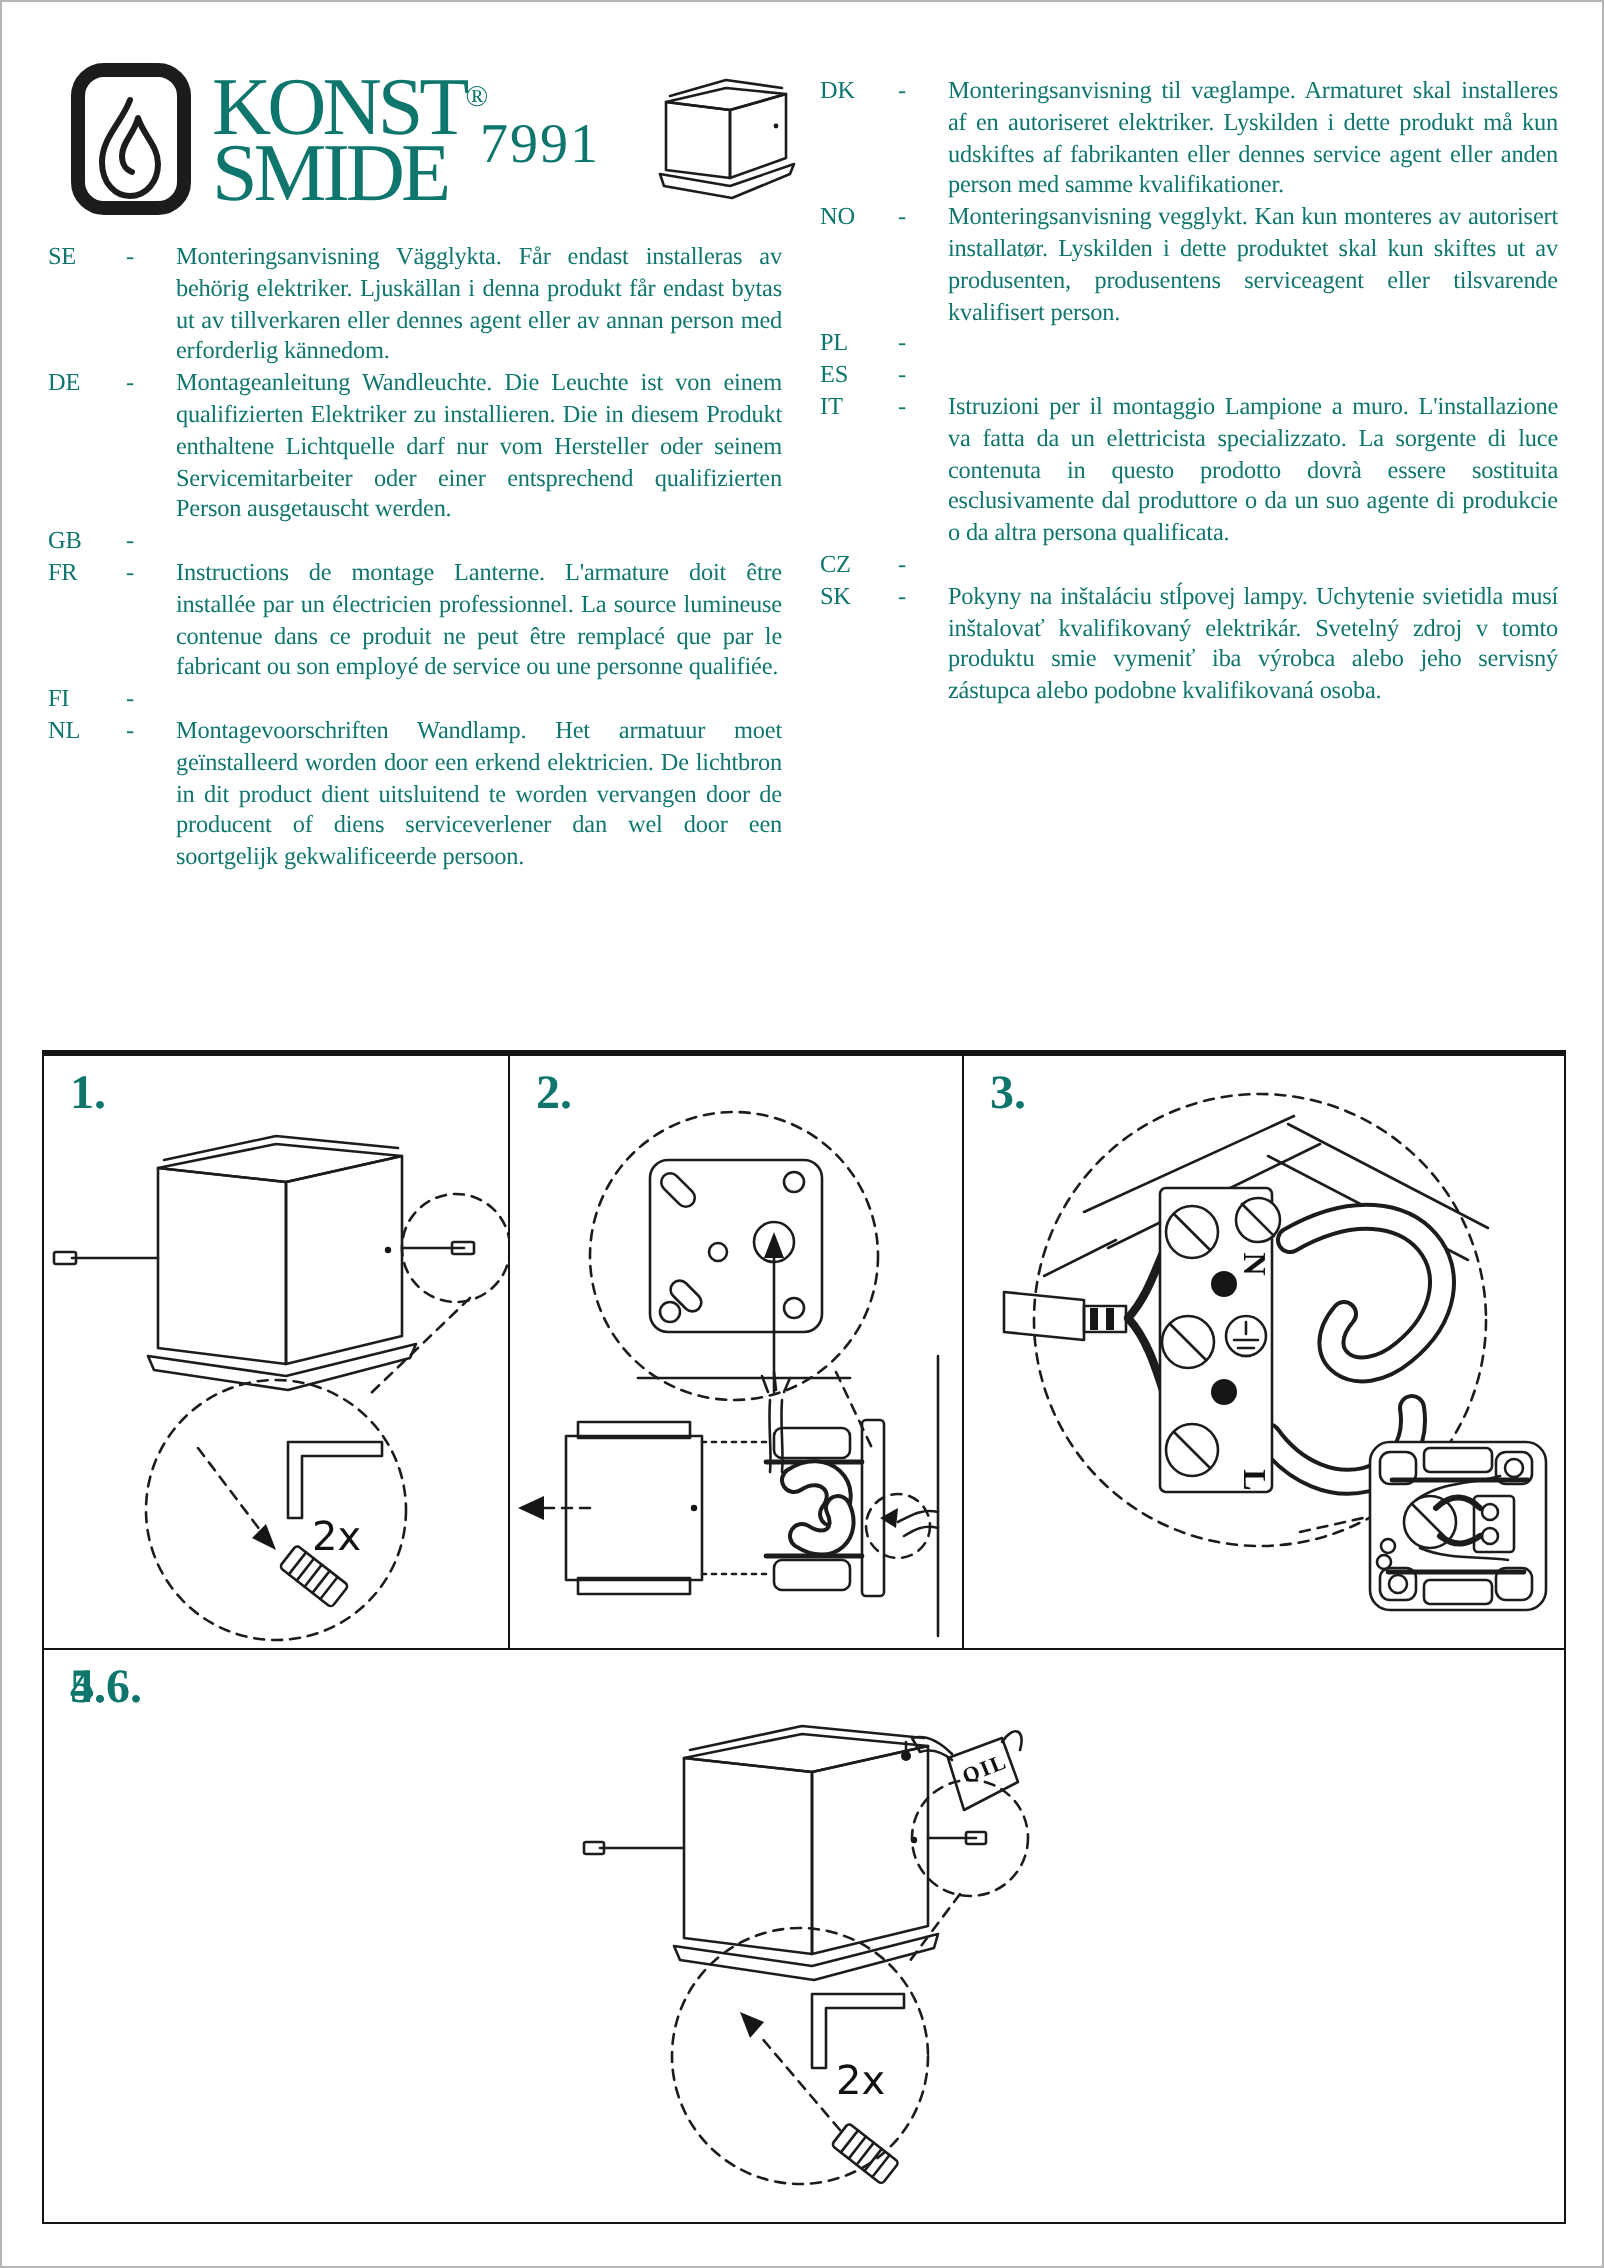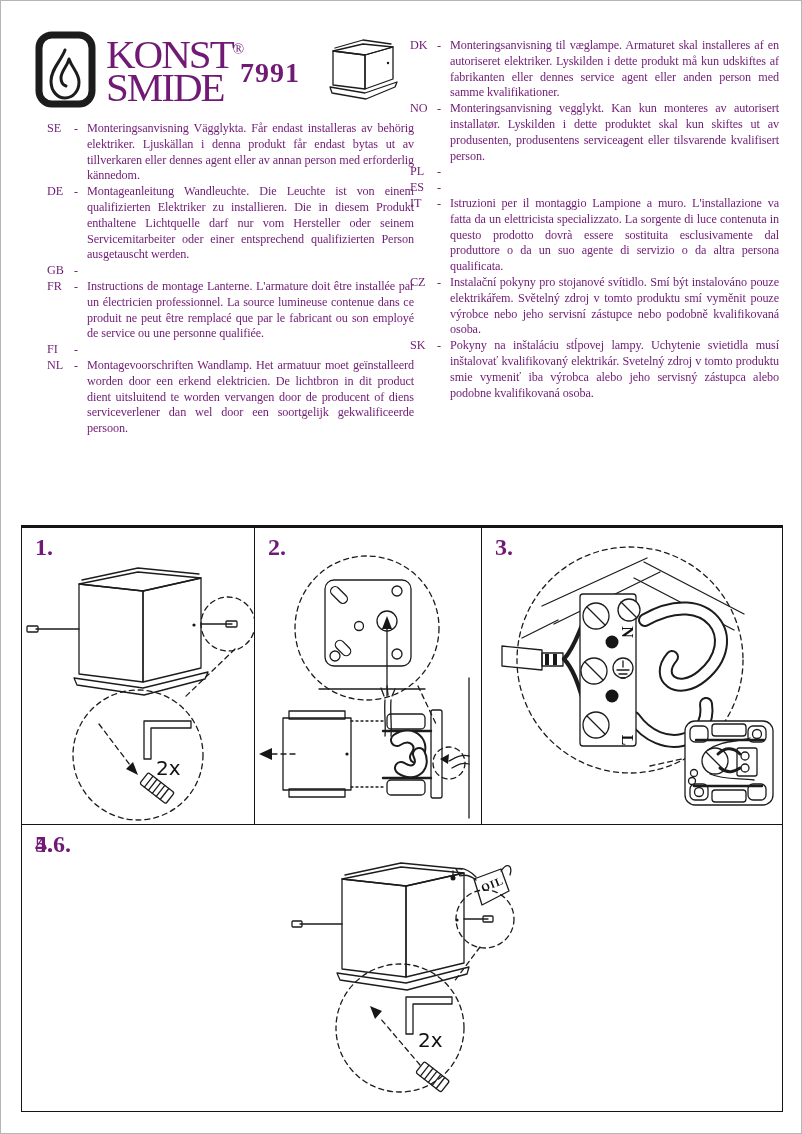--- a/index.html
+++ b/index.html
@@ -1,32 +1,32 @@
 <!DOCTYPE html>
 <html><head>
 <meta charset="utf-8">
 <style>
   html,body{margin:0;padding:0;background:#e9e9e9;}
   .page{position:relative;width:802px;height:1134px;background:#fff;margin:0 auto;
         border:1px solid #b5b5b5;box-sizing:border-box;overflow:hidden;
-        font-family:"Liberation Serif",serif;color:#701a75;padding-left:22px;}
+        font-family:"Liberation Serif",serif;color:#0f766e;padding-left:22px;}
   
   .header{position:absolute;top:30px;left:33px;height:90px;}
   .logo{display:flex;align-items:flex-start;}
   .logo-mark{width:64px;height:78px;}
   .brand{margin-left:8px;font-size:41px;line-height:33px;letter-spacing:-2px;
          font-weight:normal;margin-top:2px;}
   .brand .reg{font-size:15px;letter-spacing:0;vertical-align:14px;}
-  .model{position:absolute;left:206px;top:26px;font-size:28px;font-weight:bold;letter-spacing:1px;}
+  .model{position:absolute;left:206px;top:26px;font-size:28px;font-weight:normal;letter-spacing:1px;}
   .product-thumb{position:absolute;left:285px;top:-4px;}
   
   .col{position:absolute;}
-  .col-left{top:120px;left:46px;width:367px;}
+  .col-left{top:120px;left:23px;width:367px;}
   .col-right{top:37px;left:409px;width:369px;}
-  .lang-row{display:grid;grid-template-columns:27px 13px 1fr;}
+  .lang-row{display:grid;grid-template-columns:27px 13px 1fr;gap:12px;}
   .lang-code,.lang-dash,.lang-text{font-size:12.2px;line-height:15.8px;letter-spacing:-0.1px;}
   .lang-text{margin:0;text-align:justify;}
   
   .diagram-box{position:absolute;top:524px;left:20px;width:760px;
                border:1.6px solid #151515;border-top-width:3px;background:#fff;}
   .drow{display:flex;}
   .drow1{height:296px;border-bottom:1.6px solid #151515;}
   .drow2{height:286px;flex-direction:column;}
   .dpanel{position:relative;border-right:1.6px solid #151515;flex:0 0 auto;}
   .dpanel:last-child{border-right:none;flex:1 1 auto;}
@@ -122,26 +122,25 @@
       <span class="lang-code">PL</span>
       <span class="lang-dash">-</span>
     </div>
     <div class="lang-row">
       <span class="lang-code">ES</span>
       <span class="lang-dash">-</span>
     </div>
     <div class="lang-row">
       <span class="lang-code">IT</span>
       <span class="lang-dash">-</span>
-      <p class="lang-text">Istruzioni per il montaggio Lampione a muro. L'installazione va fatta da un elettricista specializzato. La sorgente di luce contenuta in questo prodotto dovrà essere sostituita esclusivamente dal produttore o da un suo agente di servizio o da altra persona qualificata.</p>
+      <p class="lang-text">Istruzioni per il montaggio Lampione a muro. L'installazione va fatta da un elettricista specializzato. La sorgente di luce contenuta in questo prodotto dovrà essere sostituita esclusivamente dal produttore o da un suo agente di produkcie o da altra persona qualificata.</p>
     </div>
     <div class="lang-row">
       <span class="lang-code">CZ</span>
       <span class="lang-dash">-</span>
-      <p class="lang-text">Instalační pokyny pro stojanové svítidlo. Smí být instalováno pouze elektrikářem. Světelný zdroj v tomto produktu smí vyměnit pouze výrobce nebo jeho servisní zástupce nebo podobně kvalifikovaná osoba.</p>
     </div>
     <div class="lang-row">
       <span class="lang-code">SK</span>
       <span class="lang-dash">-</span>
       <p class="lang-text">Pokyny na inštaláciu stĺpovej lampy. Uchytenie svietidla musí inštalovať kvalifikovaný elektrikár. Svetelný zdroj v tomto produktu smie vymeniť iba výrobca alebo jeho servisný zástupca alebo podobne kvalifikovaná osoba.</p>
     </div>
   </div>
 
   <div class="diagram-box">
 

